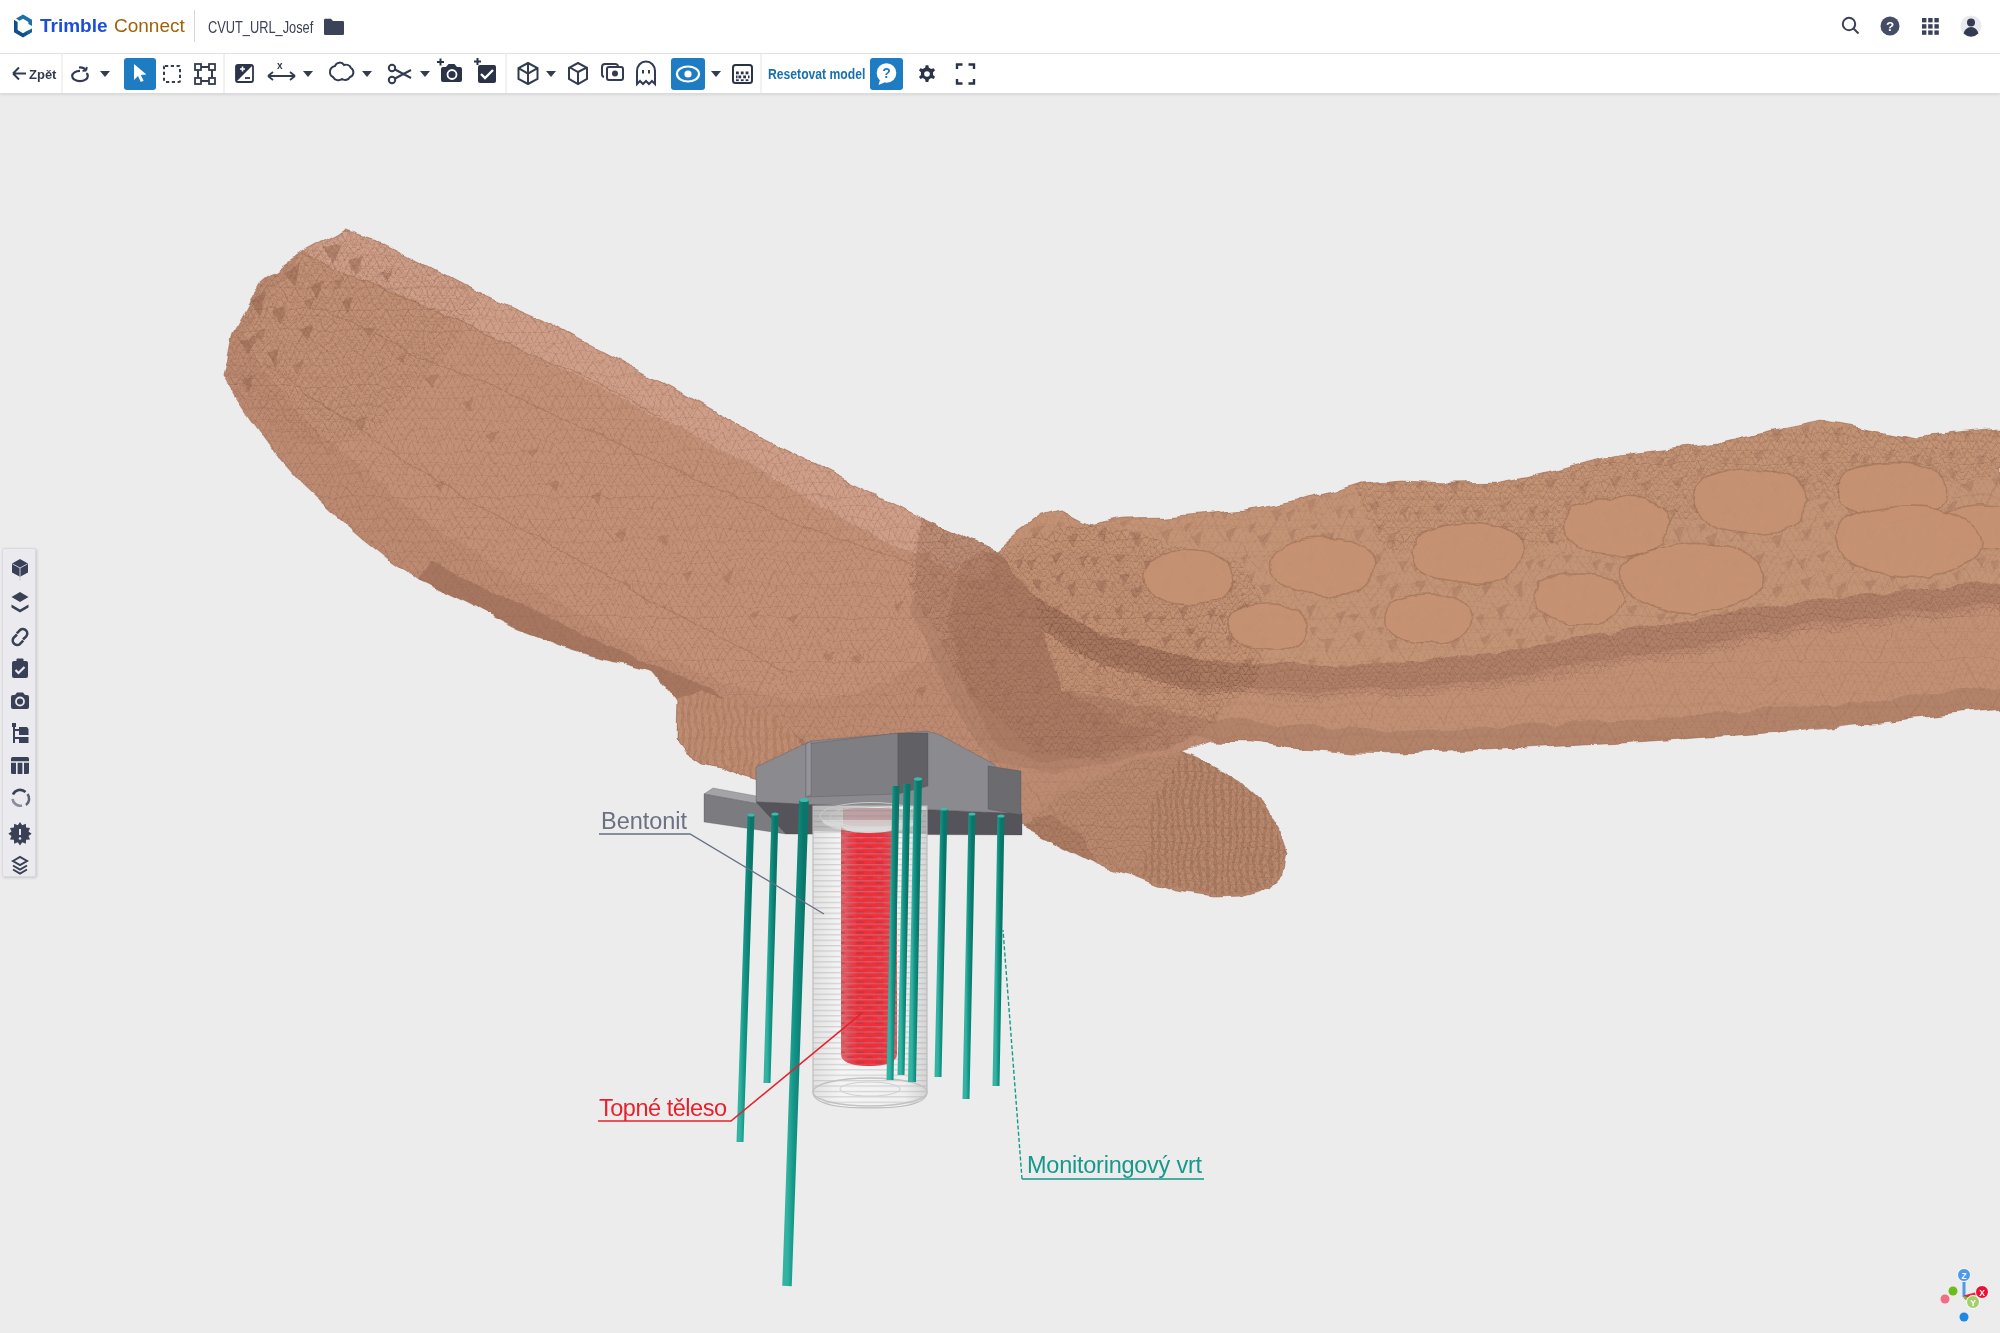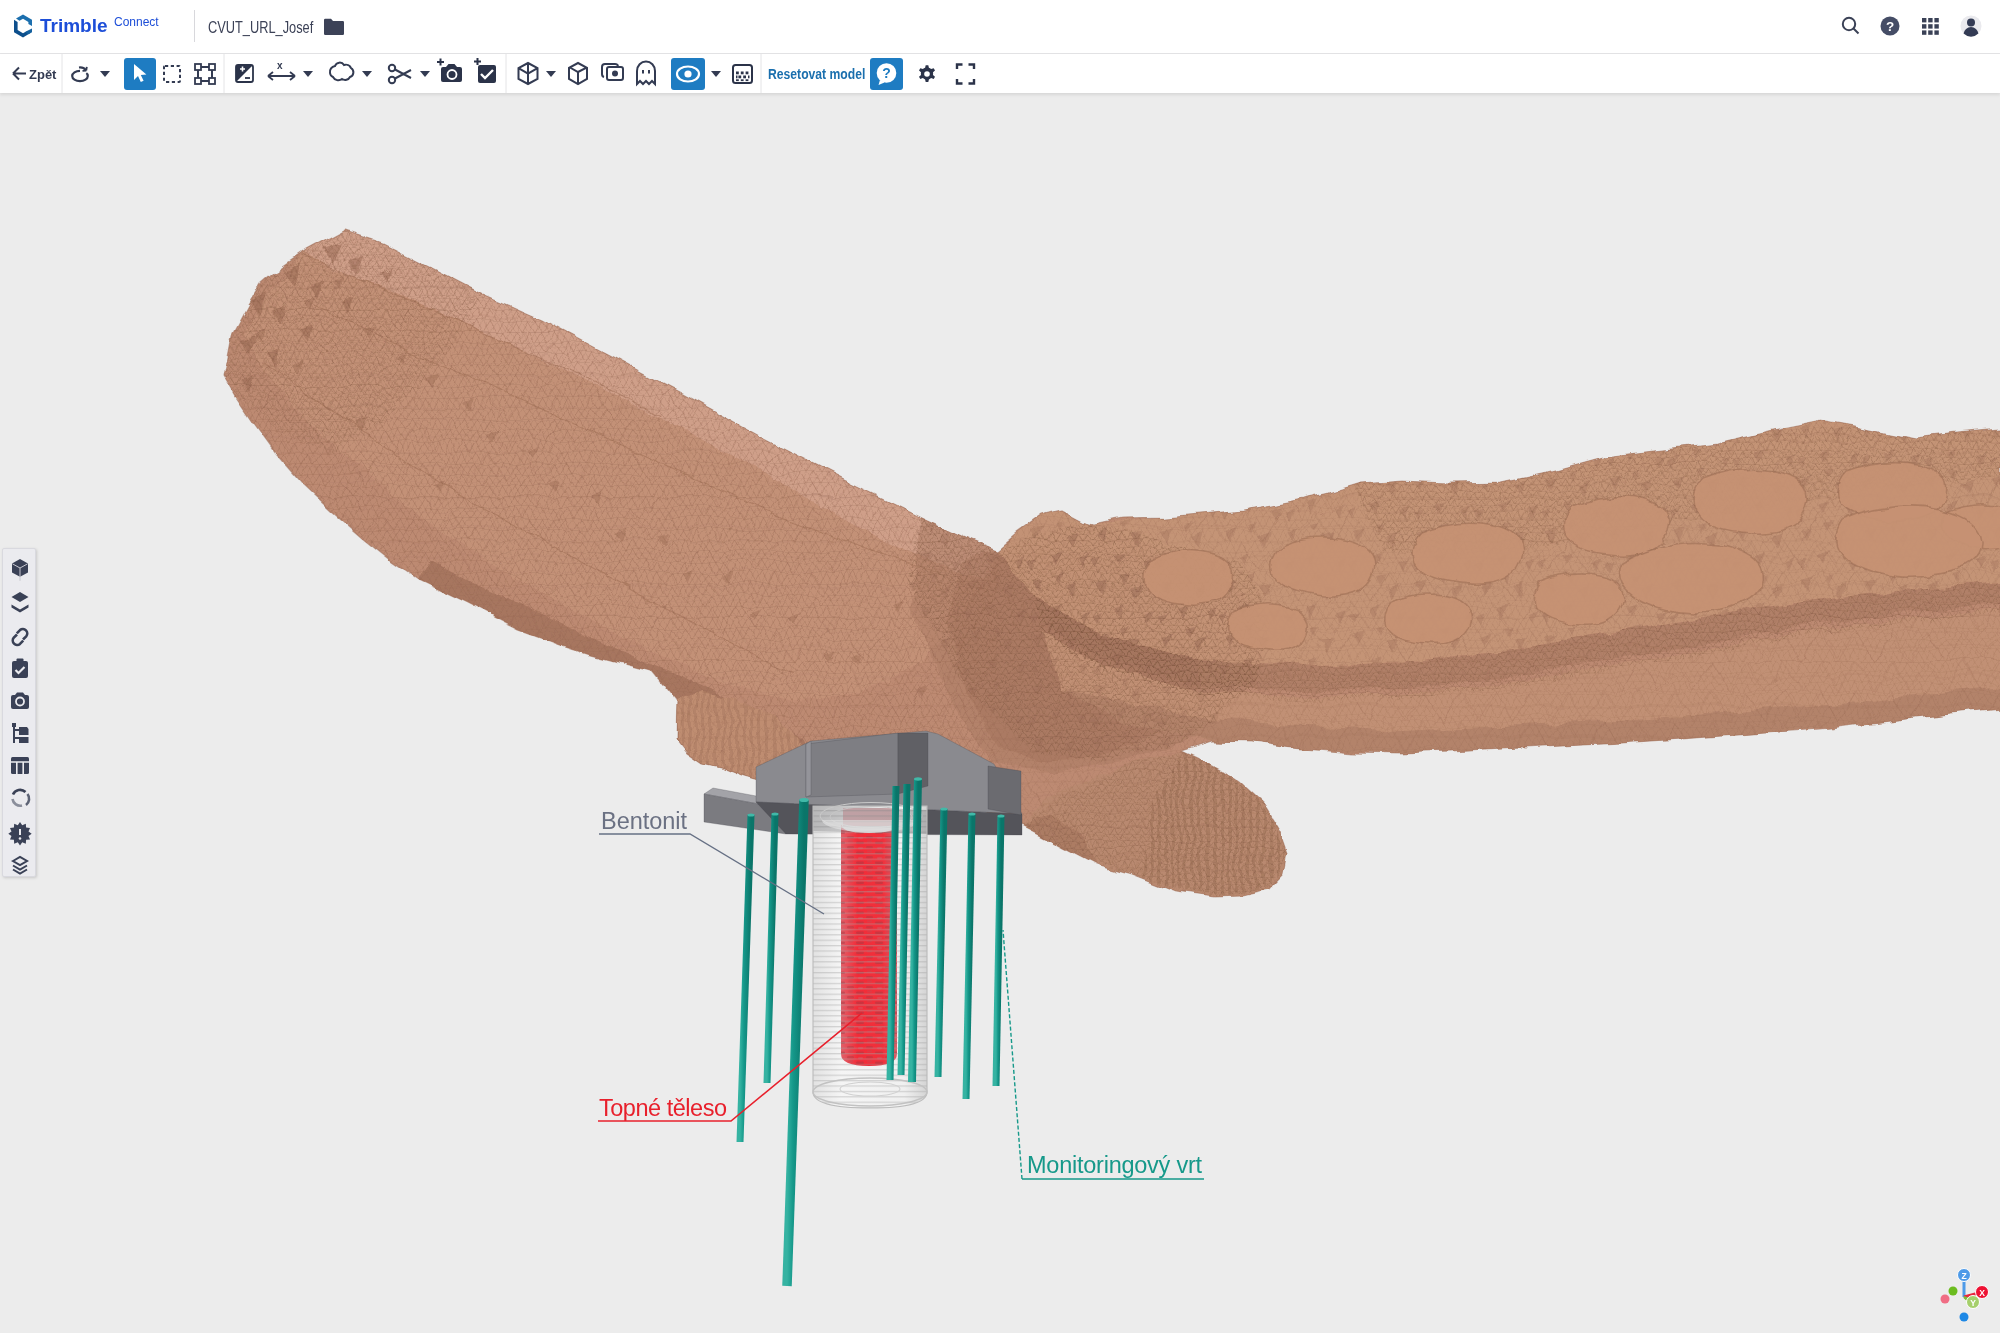--- a/index.html
+++ b/index.html
@@ -300,21 +300,21 @@
     <text x="1973" y="1305.5" font-size="8.5" font-weight="bold" fill="#fff" text-anchor="middle" font-family="Liberation Sans, sans-serif">Y</text>
   </g>
 </svg>
 <div id="topbar">
   <svg width="22" height="26" style="position:absolute;left:12px;top:13px" viewBox="0 0 22 26">
     <path d="M11,1.5 L20,6.8 L20,13 L16.4,11 L16.4,8.9 L11,5.7 L7.5,7.7 L4,5.6 Z" fill="#1c6fae"></path>
     <path d="M2,6.8 L5.6,8.9 L5.6,17.1 L11,20.3 L14.5,18.2 L18,20.3 L11,24.5 L2,19.2 Z" fill="#0d4f8c"></path>
     <path d="M20,15.5 L20,19.2 L16.5,21.3 L13,19.2 L16.4,17.3 Z" fill="#15619e"></path>
   </svg>
   <span style="position:absolute;left:40px;top:15px;font-size:19px;font-weight:700;color:#1d4ed8">Trimble</span>
-  <span style="position:absolute;left:114px;top:15px;font-size:12px;font-weight:400;color:#1d4ed8">Connect</span>
+  <span style="position:absolute;left:114px;top:15px;font-size:19px;font-weight:400;color:#a16207">Connect</span>
   <div style="position:absolute;left:194px;top:10px;width:1px;height:32px;background:#d8d8dc"></div>
   <span style="position:absolute;left:208px;top:19px;font-size:16px;font-weight:400;color:#3c4257;display:inline-block;transform:scaleX(.8);transform-origin:left">CVUT_URL_Josef</span>
   <svg width="22" height="18" style="position:absolute;left:323px;top:18px" viewBox="0 0 22 18">
     <path d="M1,2 Q1,.8 2.2,.8 L8,0.8 L10,3 L19.8,3 Q21,3 21,4.2 L21,15.8 Q21,17 19.8,17 L2.2,17 Q1,17 1,15.8 Z" fill="#3c4257"></path>
   </svg>
   <svg width="170" height="30" style="position:absolute;left:1838px;top:11px" viewBox="0 0 170 30">
     <g stroke="#3a4156" stroke-width="2" fill="none">
       <circle cx="11" cy="13" r="6.2"></circle>
       <line x1="15.5" y1="17.5" x2="20.5" y2="22.5"></line>
     </g>

